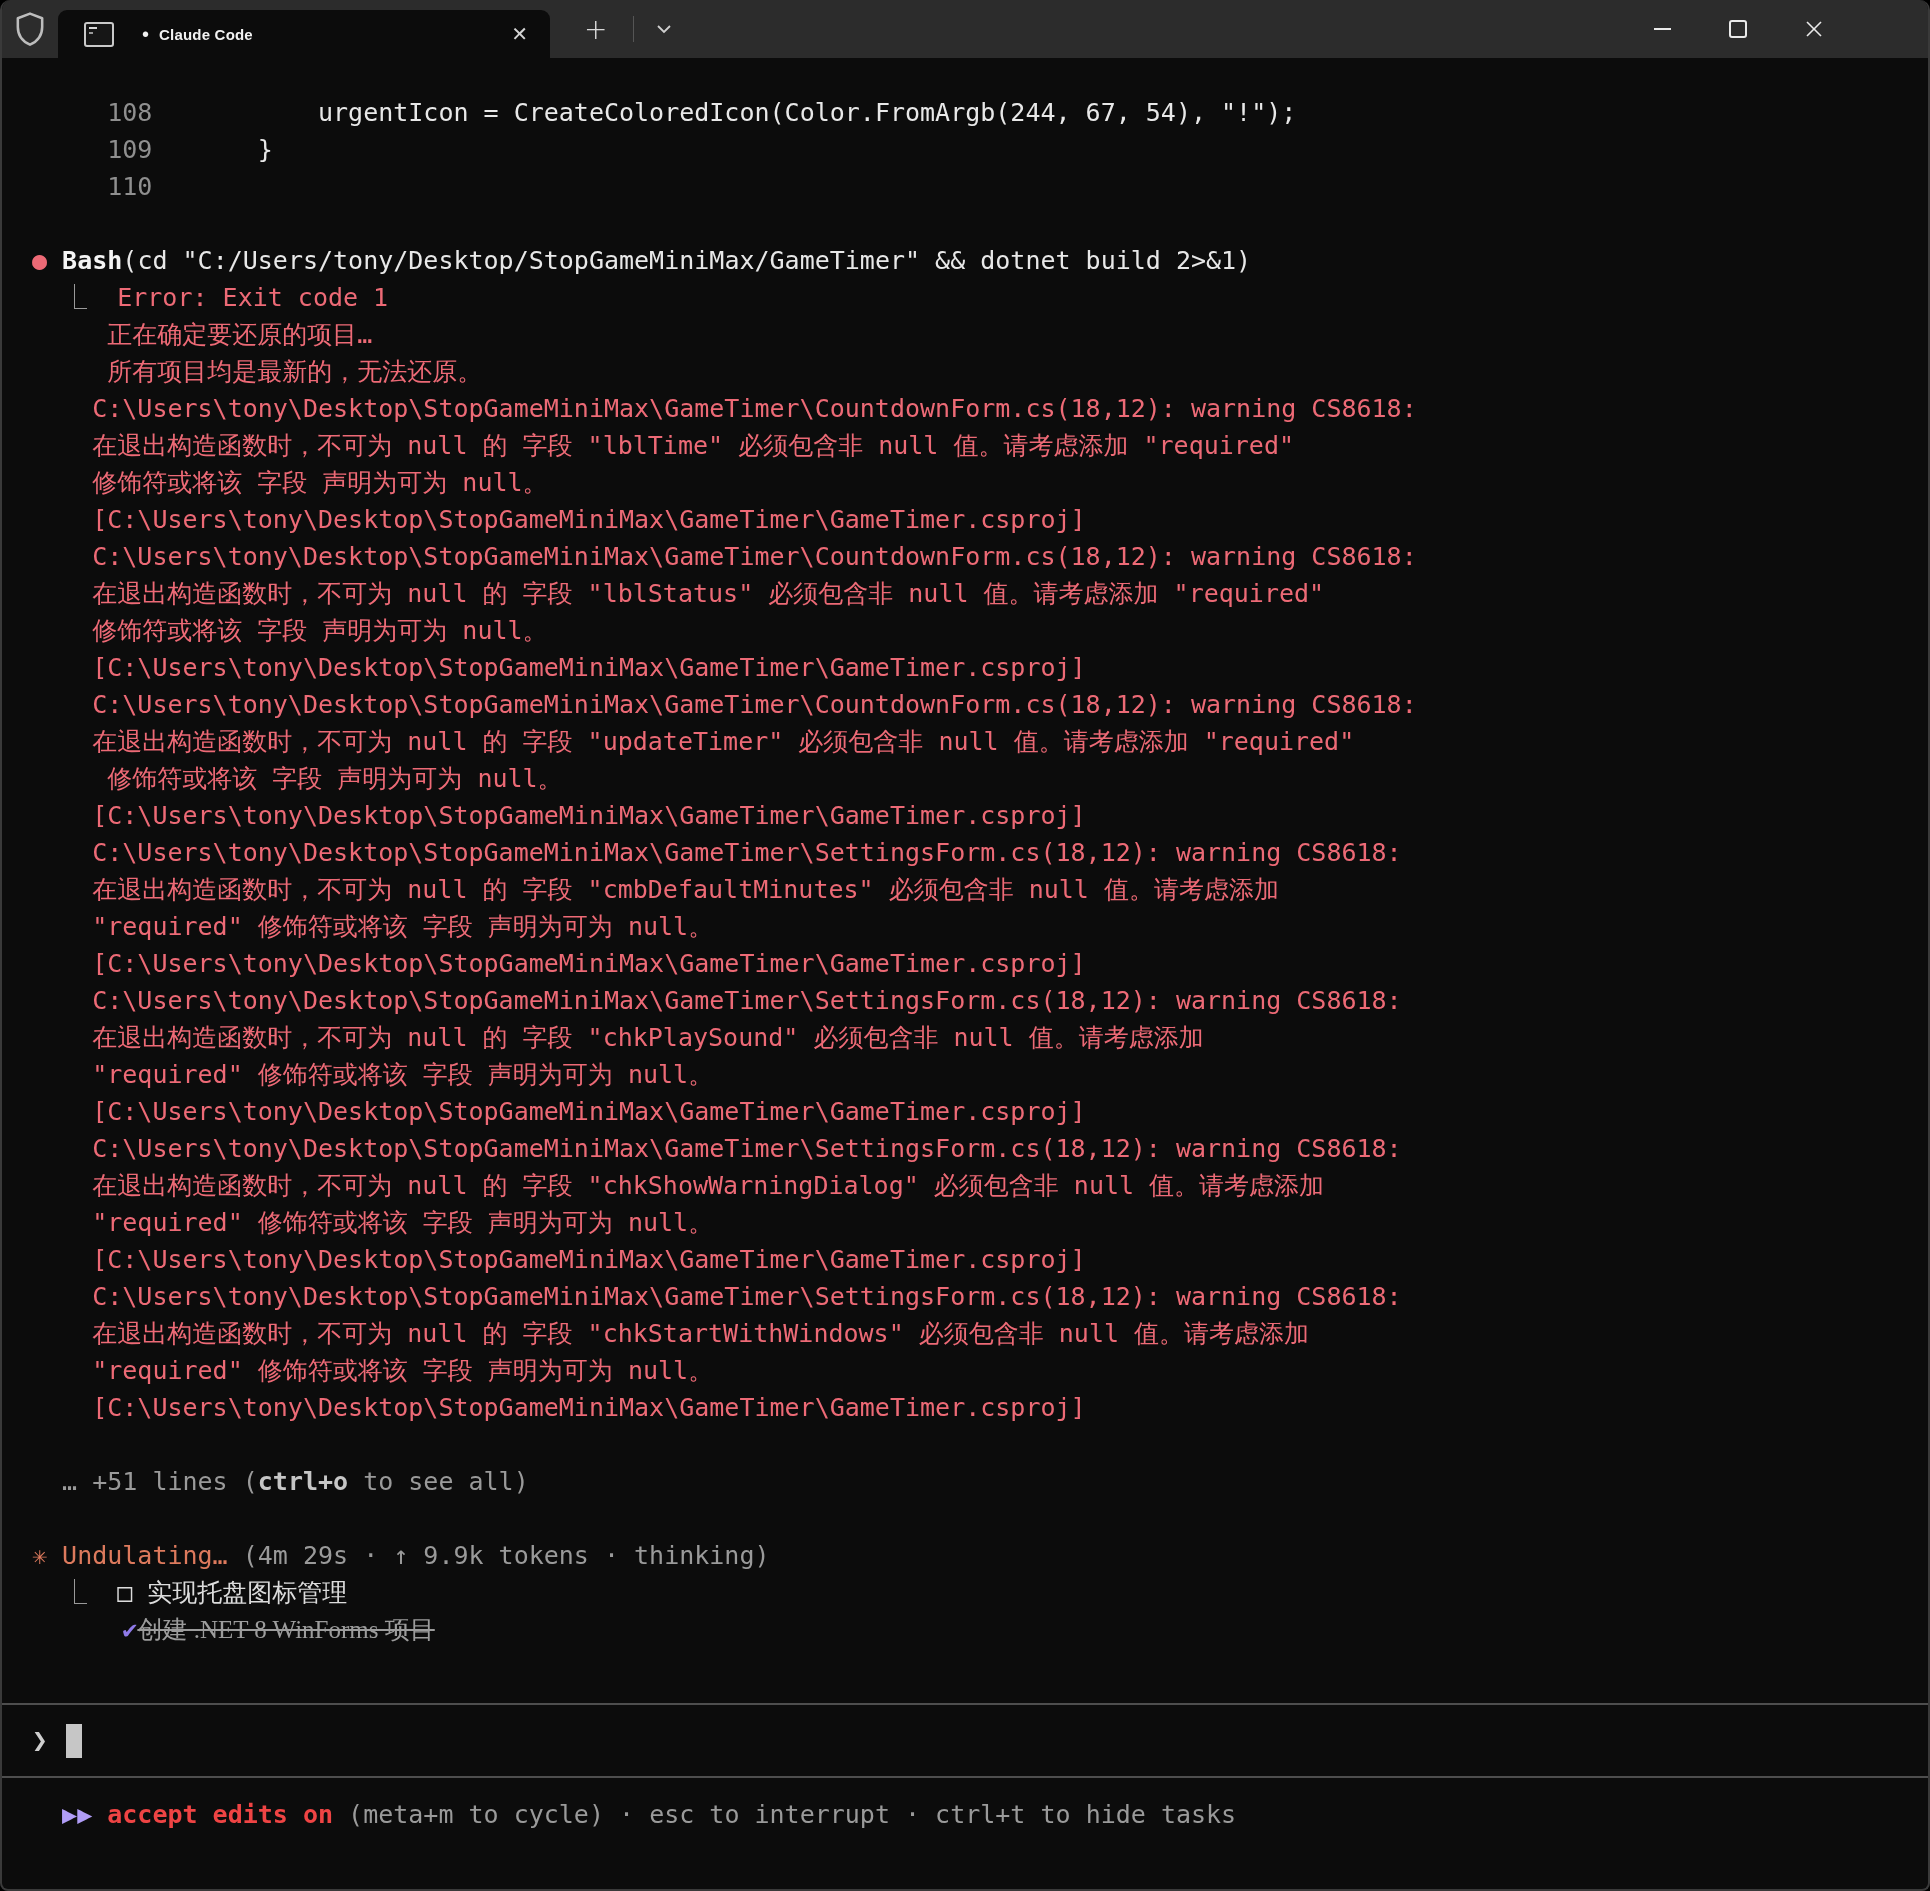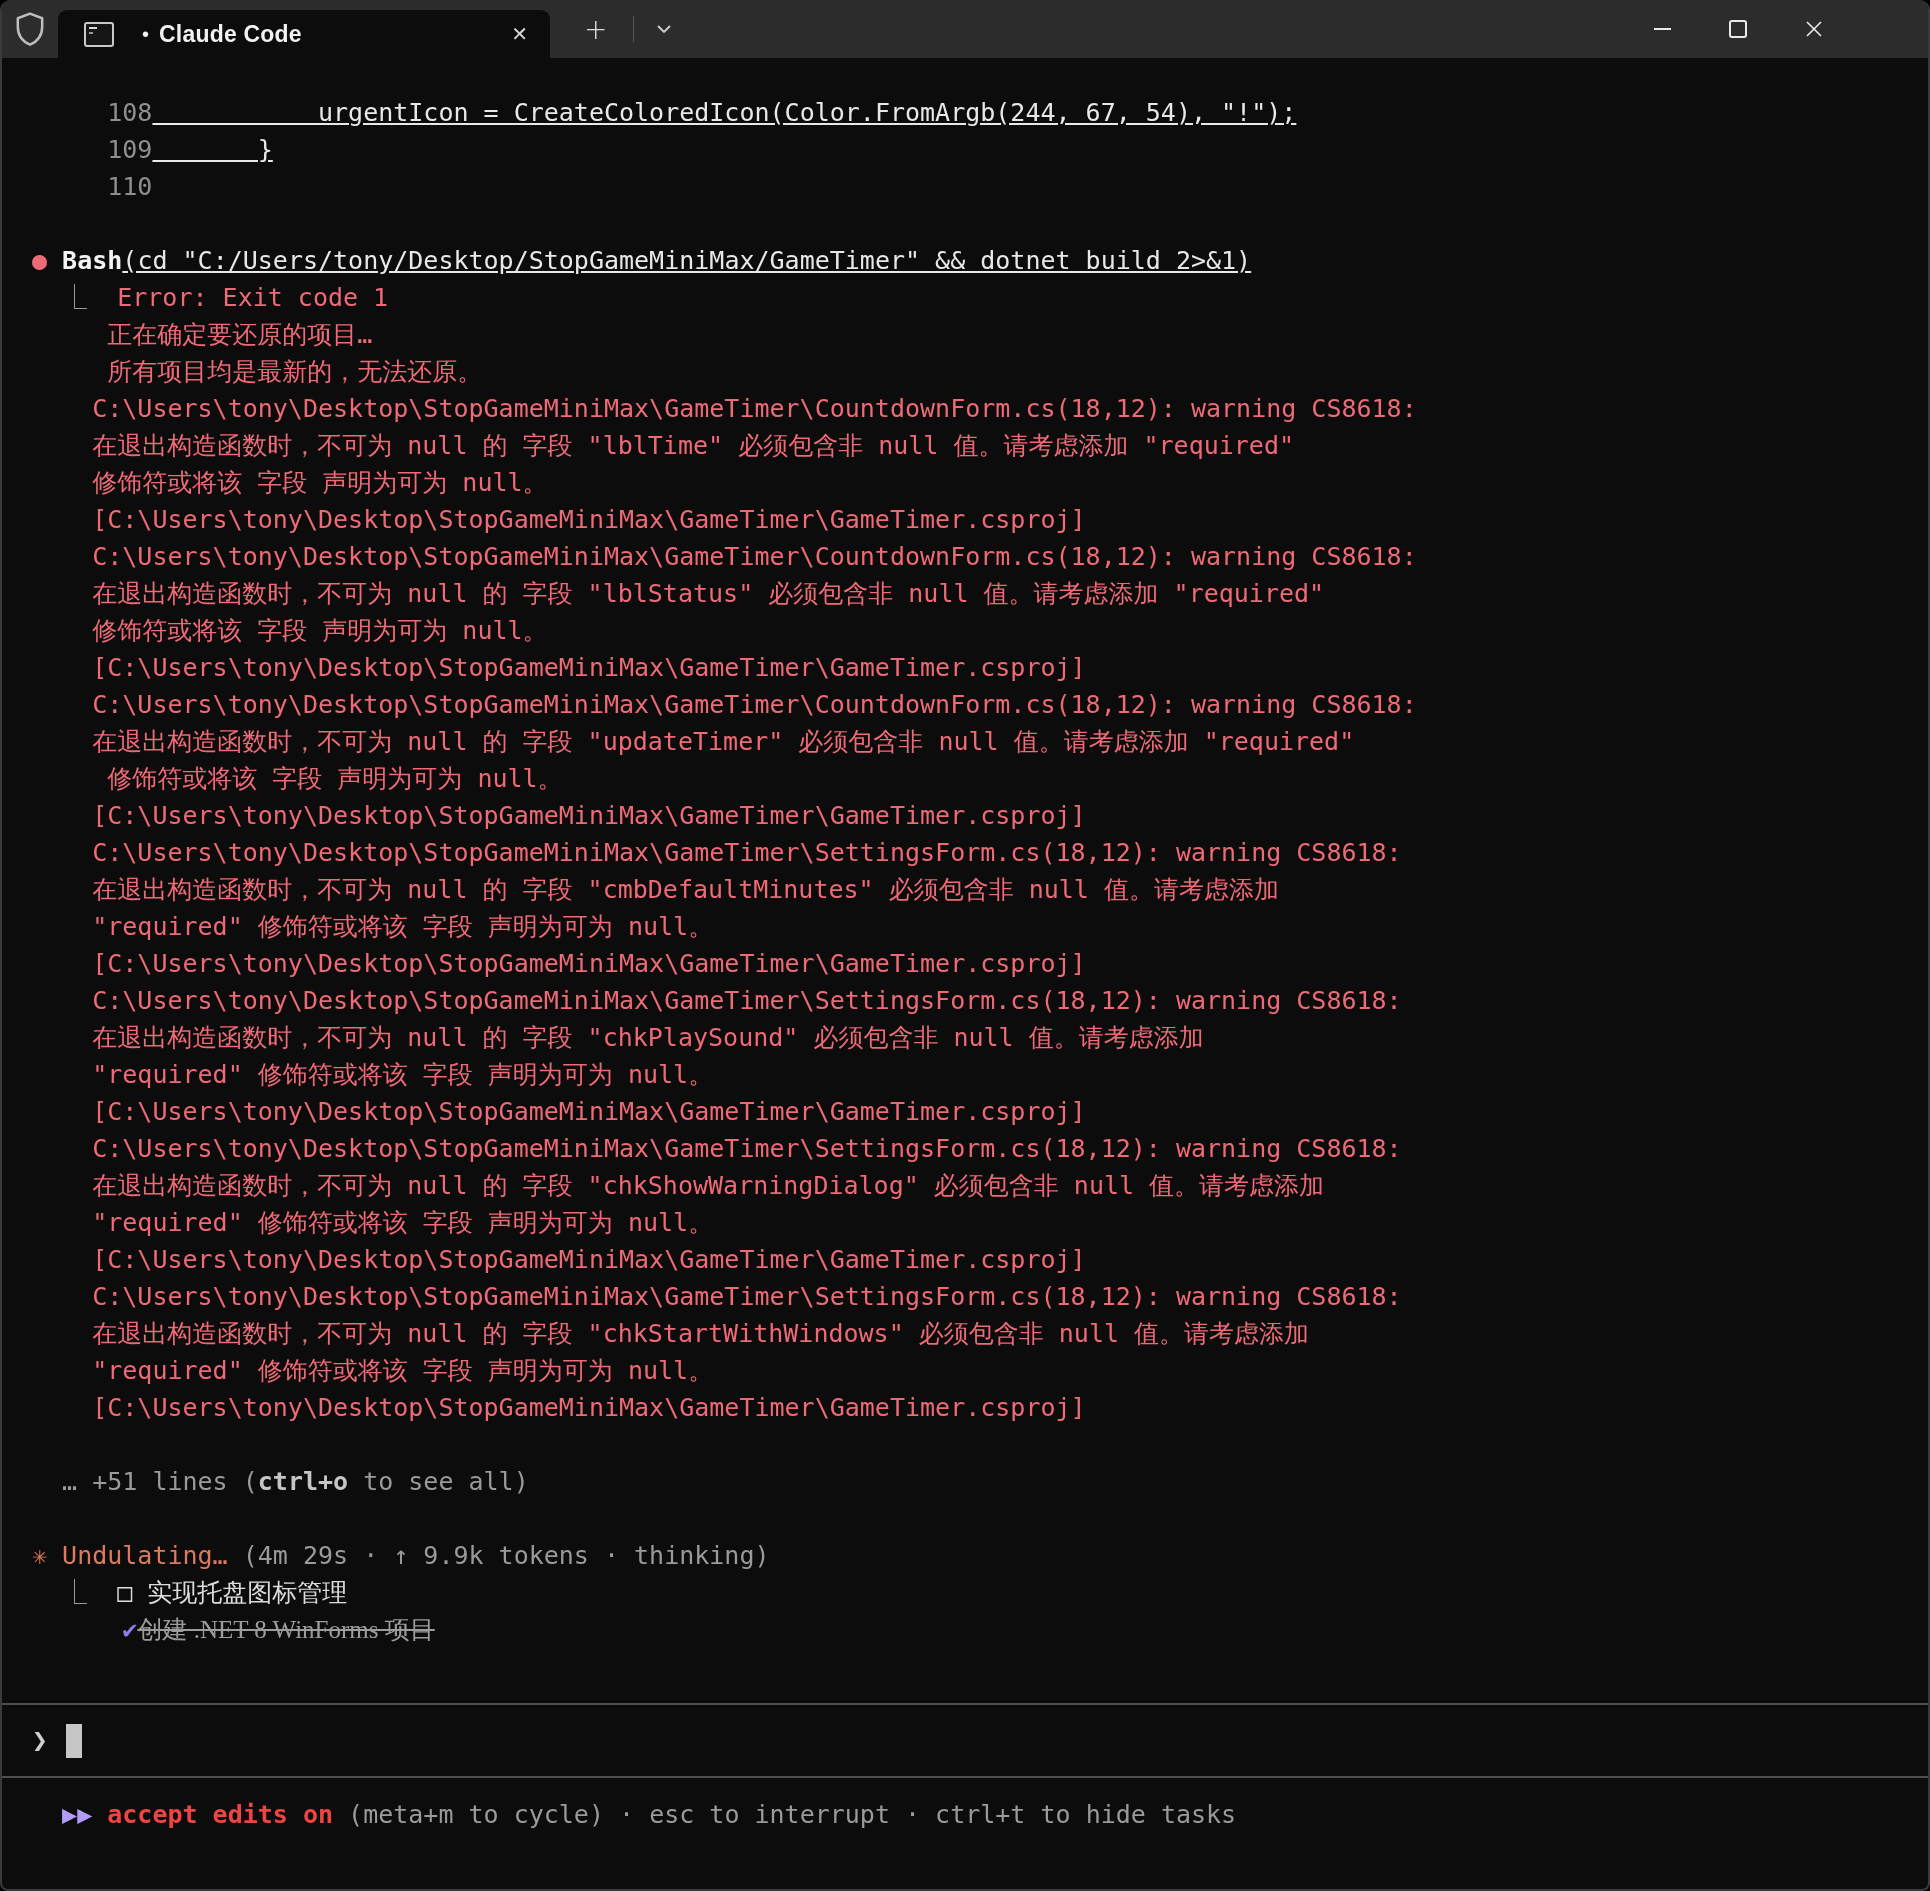--- a/index.html
+++ b/index.html
@@ -14,38 +14,38 @@
   .shield{width:56px;display:flex;align-items:center;justify-content:center;height:58px;}
   .tab{
     width:492px;height:48px;background:#0c0c0c;border-radius:9px 9px 0 0;
     display:flex;align-items:center;padding:0 12px 0 26px;box-sizing:border-box;
   }
   .tab-icon{width:26px;height:21px;border:2px solid #c9c9c9;border-radius:3px;background:#161616;position:relative;flex:0 0 auto;}
   .tab-icon::before{content:"";position:absolute;left:3px;top:3px;width:8px;height:2px;background:#d8d8d8;}
   .tab-icon::after{content:"";position:absolute;left:3px;top:8px;width:4px;height:2px;background:#9a9a9a;}
   .tab-dot{color:#f2f2f2;font-family:"Liberation Sans",sans-serif;font-size:20px;margin:0 10px 0 28px;}
   .tab-title{
-    color:#f2f2f2;font-family:"Liberation Sans",sans-serif;font-size:23px;font-weight:bold;
+    color:#f2f2f2;font-family:"Liberation Sans",sans-serif;font-size:15px;font-weight:bold;
     letter-spacing:.2px;flex:1 1 auto;white-space:nowrap;overflow:hidden;
   }
   .tab-close{color:#d5d5d5;font-family:"DejaVu Sans",sans-serif;font-size:20px;padding:2px 10px;cursor:default;}
   .newtab{color:#d9d9d9;font-family:"DejaVu Sans",sans-serif;font-size:28px;font-weight:300;
     height:58px;display:flex;align-items:center;padding:0 26px 0 34px;}
   .tb-sep{width:1px;height:26px;background:#555;margin-bottom:16px;}
   .dropdown{height:58px;display:flex;align-items:center;padding:0 18px 0 22px;}
   .tb-spacer{flex:1 1 auto;}
   .winctl{display:flex;height:58px;margin-right:76px;}
   .wc{width:76px;height:58px;display:flex;align-items:center;justify-content:center;}
   .glyph-min{width:17px;height:2px;background:#eaeaea;}
   .glyph-max{width:14px;height:14px;border:2px solid #eaeaea;border-radius:3px;}
   
   .term{font-size:25px;line-height:37px;color:#ececec;}
   .term-lines{padding:36px 16px 0 30px;}
   .term-line{height:37px;white-space:pre;overflow:hidden;}
-  .seg-fg{color:#e8e8e8;text-decoration:underline;}
+  .seg-fg{color:#e8e8e8;}
   .seg-b{color:#f4f4f4;font-weight:bold;}
   .seg-ln{color:#8f8f8f;}
   .seg-dim{color:#9a9a9a;}
   .seg-db{color:#c6c6c6;font-weight:bold;}
   .seg-err{color:#ed6a76;}
   .seg-or{color:#dd7a5d;margin-top:8px;}
   .seg-task{color:#dcdcdc;}
   .seg-chk{color:#8f7ae8;font-weight:bold;}
   .seg-strike{color:#9c9c9c;text-decoration:line-through;font-family:Liberation Serif, serif;}
   .seg-acc{color:#b19df7;}

